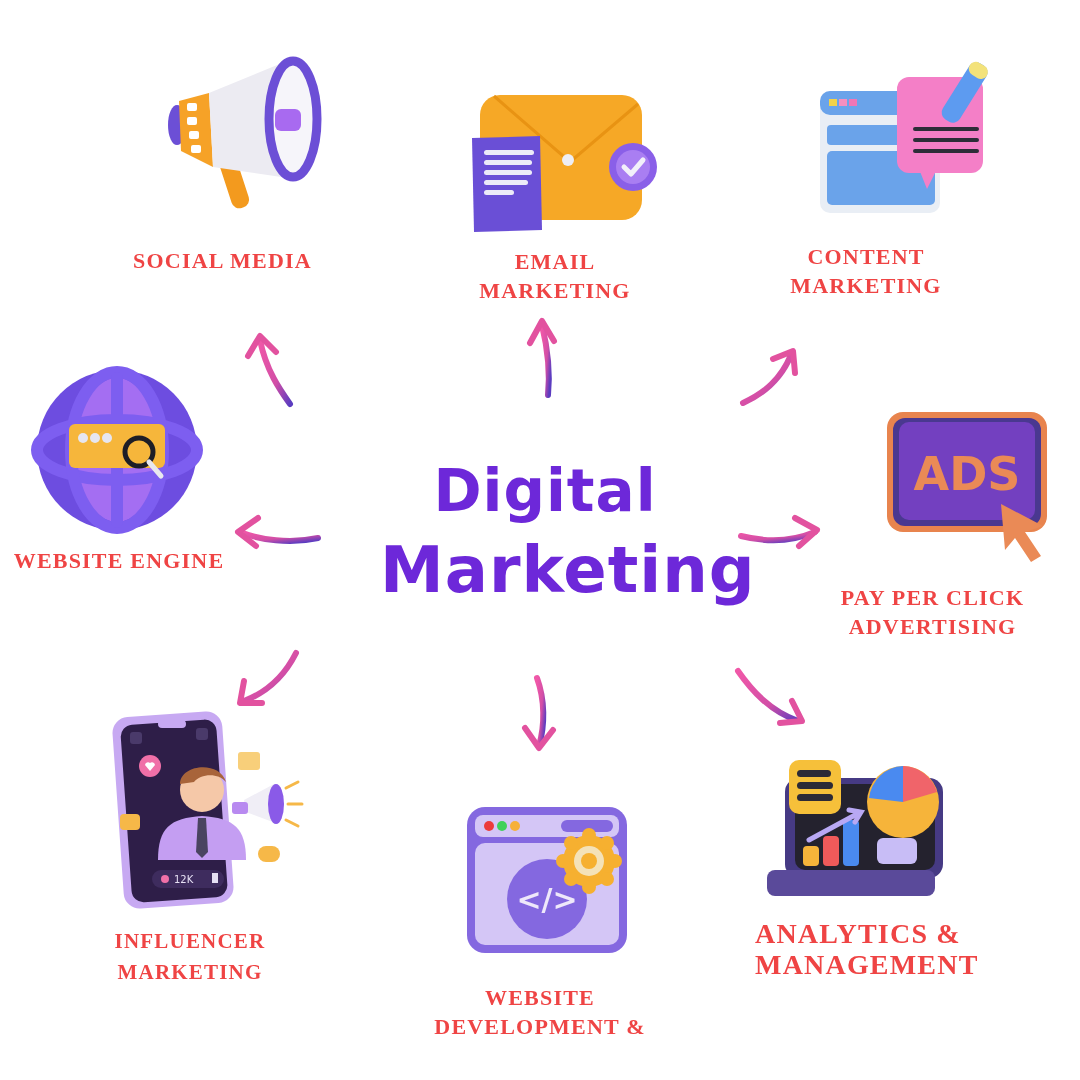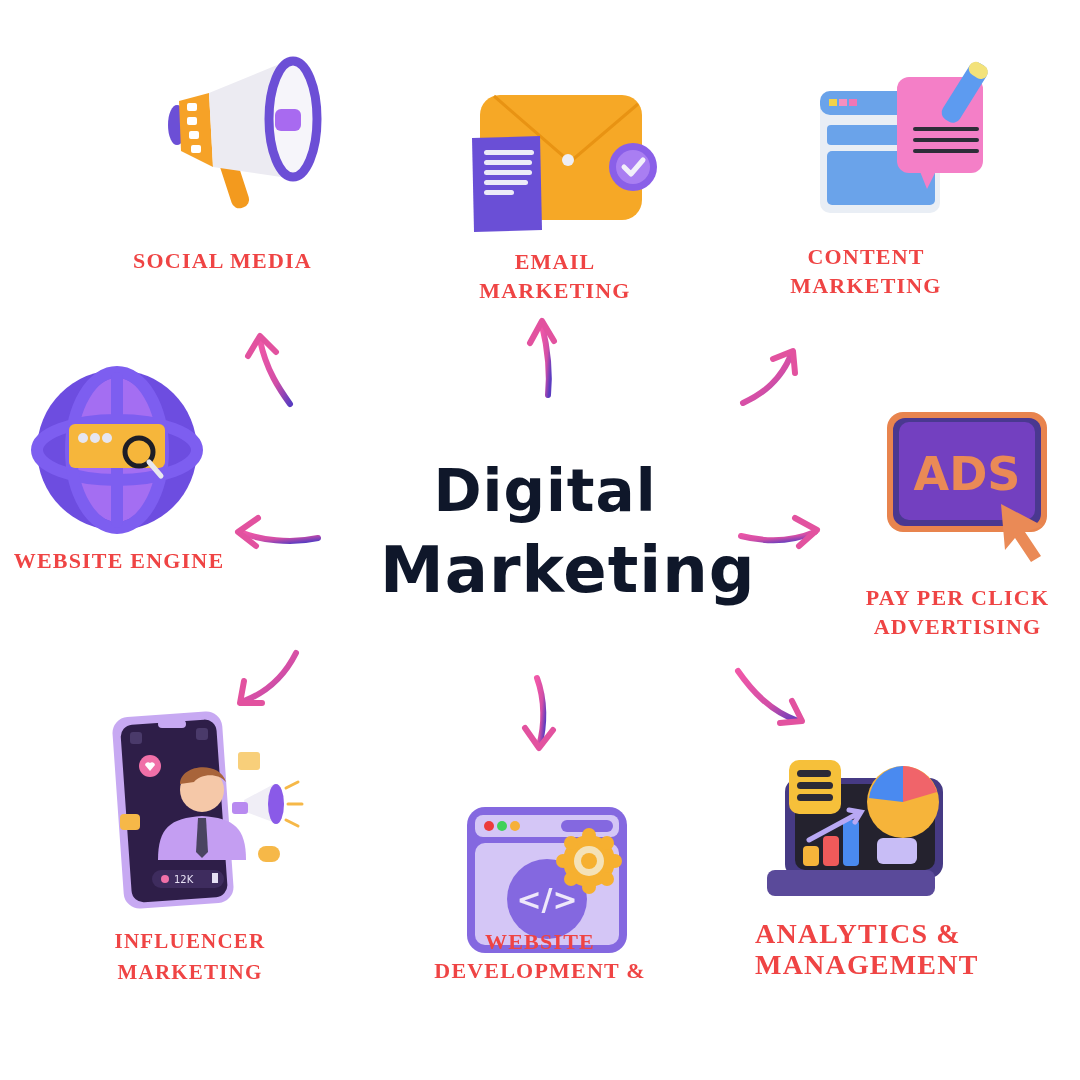--- a/index.html
+++ b/index.html
@@ -1,19 +1,19 @@
 <!DOCTYPE html>
 <html><head>
 <meta charset="utf-8">
 <style>
   *{margin:0;padding:0;box-sizing:border-box;}
   html,body{width:1080px;height:1080px;background:#ffffff;overflow:hidden;}
   body{position:relative;font-family:"DejaVu Serif",serif;}
   .title{position:absolute;left:380px;top:462px;width:330px;text-align:center;
-    font-family:"DejaVu Sans",sans-serif;font-weight:bold;color:#0f172a;line-height:1;}
+    font-family:"DejaVu Sans",sans-serif;font-weight:bold;color:#6d28d9;line-height:1;}
   .title .l1{display:block;font-size:58px;letter-spacing:1px;}
   .title .l2{display:block;font-size:64px;margin-top:18px;letter-spacing:1px;}
   .node{position:absolute;}
   .label{position:absolute;text-align:center;font-family:"Liberation Serif",serif;
     font-weight:bold;font-size:22px;line-height:29px;color:#ef4444;letter-spacing:1.2px;}
   .label span{display:block;white-space:nowrap;}
   svg{position:absolute;overflow:visible;}
 </style>
 </head>
 <body>
@@ -150,21 +150,21 @@
 </div>
 
 <div class="node">
   <svg style="left:885px;top:410px" width="165" height="160" viewBox="0 0 165 160">
     <rect x="2" y="2" width="160" height="120" rx="16" fill="#e8844e"></rect>
     <rect x="8" y="8" width="148" height="108" rx="12" fill="#4a3890"></rect>
     <rect x="14" y="12" width="136" height="98" rx="10" fill="#7340c0"></rect>
     <text x="82" y="80" text-anchor="middle" font-family="DejaVu Sans, sans-serif" font-weight="bold" font-size="46" fill="#ea8a56">ADS</text>
     <path d="M116 94 L158 116 L140 122 L156 146 L146 152 L130 128 L120 140 Z" fill="#ea8a56"></path>
   </svg>
-  <div class="label" style="left:855px;top:583px;width:205px;">
+  <div class="label" style="left:830px;top:583px;width:205px;">
     <span>PAY PER CLICK</span>
     <span>ADVERTISING</span>
   </div>
 </div>
 
 <div class="node">
   <svg style="left:110px;top:710px" width="200" height="200" viewBox="0 0 200 200">
     <rect x="8" y="4" width="110" height="192" rx="16" fill="#c7a9f2" transform="rotate(-4 63 100)"></rect>
     <rect x="16" y="12" width="96" height="178" rx="12" fill="#2e1e48" transform="rotate(-4 63 100)"></rect>
     <rect x="48" y="10" width="28" height="8" rx="4" fill="#c7a9f2"></rect>
@@ -214,21 +214,21 @@
           <circle cx="26" cy="0" r="7"></circle>
         <circle cx="18" cy="18" r="7"></circle>
           <circle cx="-18" cy="-18" r="7"></circle>
         <circle cx="18" cy="-18" r="7"></circle>
           <circle cx="-18" cy="18" r="7"></circle>
       </g>
       <circle r="15" fill="#f4e2b8"></circle>
       <circle r="8" fill="#f6b030"></circle>
     </g>
   </svg>
-  <div class="label" style="left:420px;top:927px;width:240px;">
+  <div class="label" style="left:420px;top:983px;width:240px;">
     <span>WEBSITE</span>
     <span>DEVELOPMENT &amp;</span>
   </div>
 </div>
 
 <div class="node">
   <svg style="left:765px;top:758px" width="185" height="145" viewBox="0 0 185 145">
     <rect x="20" y="20" width="158" height="100" rx="14" fill="#463a84"></rect>
     <rect x="30" y="26" width="140" height="86" rx="10" fill="#24222e"></rect>
     <rect x="2" y="112" width="168" height="26" rx="8" fill="#5a4a9a"></rect>

